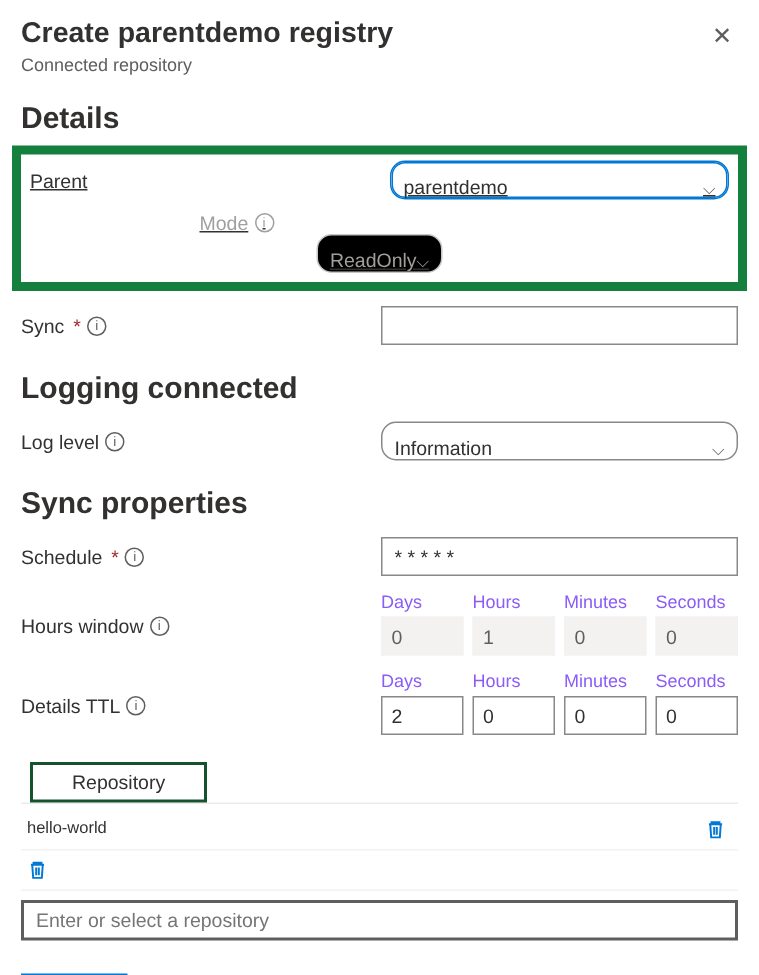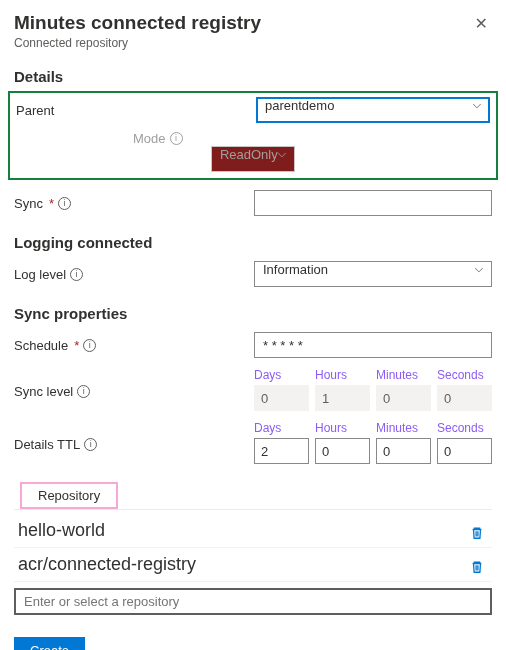--- a/index.html
+++ b/index.html
@@ -9,90 +9,90 @@
       color: #323130;
       background: #ffffff;
       width: 506px;
       padding: 12px 14px;
     }
     .header { display: flex; justify-content: space-between; align-items: flex-start; margin-bottom: 18px; }
     .title { font-size: 19px; font-weight: 600; color: #323130; }
     .subtitle { font-size: 12px; color: #605e5c; margin-top: 2px; }
     .close-x { font-size: 16px; color: #605e5c; cursor: pointer; padding: 2px 4px; }
 
-    .section-heading { font-size: 15px; font-weight: 600; margin-top: 18px; margin-bottom: 10px; }
+    .section-heading { font-size: 20px; font-weight: 600; margin-top: 18px; margin-bottom: 10px; }
 
     .row { display: flex; align-items: center; margin-bottom: 10px; min-height: 26px; }
     .row-tall { align-items: flex-start; }
     .label-col { width: 240px; display: flex; align-items: center; gap: 4px; font-size: 13px; color: #323130; }
     .label-disabled { color: #a19f9d; }
     .control-col { flex: 1; }
 
     .req { color: #a4262c; margin-left: 2px; }
 
     .info-icon {
       display: inline-flex; align-items: center; justify-content: center;
       width: 13px; height: 13px; border: 1px solid #605e5c; border-radius: 50%;
       font-size: 9px; color: #605e5c; line-height: 1;
     }
     .info-icon.disabled { border-color: #a19f9d; color: #a19f9d; }
 
     .input, .select {
       width: 100%; height: 26px; border: 1px solid #8a8886; background: #fff;
       font-size: 13px; padding: 0 8px; color: #323130;
     }
-    .select { display: flex; align-items: flex-start; justify-content: space-between; cursor: pointer; }
-    .select.disabled { background: #7f1d1d; border-color: #c8c6c4; color: #a19f9d; cursor: default; }
+    .select { display: flex; align-items: flex-end; justify-content: space-between; cursor: pointer; border-radius: 10px; }
+    .select.disabled { background: #000000; border-color: #c8c6c4; color: #a19f9d; cursor: default; }
     .select.open { border-color: #0078d4; box-shadow: inset 0 0 0 1px #0078d4; }
 
     .chev { font-size: 11px; color: #605e5c; }
     .chev.disabled { color: #a19f9d; }
 
-    .highlight-box { border: 2px solid #15803d; padding: 4px 6px 2px 6px; margin: -4px -6px 10px -6px; }
+    .highlight-box { border: 6px solid #15803d; padding: 4px 6px 2px 6px; margin: -4px -6px 10px -6px; text-decoration: underline; }
     .highlight-box .row { margin-bottom: 8px; }
     .highlight-box .row:last-child { margin-bottom: 4px; flex-direction: column; }
 
     .time-grid { display: grid; grid-template-columns: repeat(4, 1fr); gap: 6px; }
     .time-cell .time-label { font-size: 12px; color: #8b5cf6; margin-bottom: 3px; }
     .time-cell input {
       width: 100%; height: 26px; border: 1px solid #8a8886; background: #fff;
       font-size: 13px; padding: 0 6px; color: #323130;
     }
     .time-cell input.disabled { background: #f3f2f1; border-color: #f3f2f1; color: #605e5c; }
 
     .repo-section { margin-top: 18px; }
     .repo-tab-wrap { border-bottom: 1px solid #edebe9; padding-left: 6px; margin-bottom: 4px; }
     .repo-tab {
-      display: inline-block; border: 2px solid #f9a8d4; padding: 4px 16px;
+      display: inline-block; border: 2px solid #14532d; padding: 4px 26px;
       font-size: 13px; font-weight: 400; background: #fff;
     }
     .repo-row {
-      display: flex; align-items: center; justify-content: space-between;
-      padding: 6px 8px 6px 4px; border-bottom: 1px solid #f3f2f1; font-size: 18px;
+      display: flex; align-items: flex-start; justify-content: space-between;
+      padding: 6px 8px 6px 4px; border-bottom: 1px solid #f3f2f1; font-size: 11px;
     }
     .trash-icon { width: 14px; height: 14px; cursor: pointer; }
     .trash-icon svg { width: 14px; height: 14px; stroke: #0078d4; fill: none; stroke-width: 1.5; }
 
     .repo-input {
       width: 100%; height: 27px; border: 2px solid #605e5c; font-size: 13px;
       padding: 0 8px; color: #605e5c; margin-top: 6px;
     }
 
     .footer { margin-top: 22px; }
     .create-btn {
       background: #0078d4; color: #fff; border: none; padding: 6px 16px;
       font-size: 13px; cursor: pointer;
     }
   </style>
 </head>
 <body>
 
 <div class="header">
   <div>
-    <div class="title">Minutes connected registry</div>
+    <div class="title">Create parentdemo registry</div>
     <div class="subtitle">Connected repository</div>
   </div>
   <div class="close-x">✕</div>
 </div>
 
 <div class="section-heading">Details</div>
 
 <div class="highlight-box">
   <div class="row">
     <div class="label-col">
@@ -153,21 +153,21 @@
     <span class="req">*</span>
     <span class="info-icon">i</span>
   </div>
   <div class="control-col">
     <input class="input" type="text" value="* * * * *" style="">
   </div>
 </div>
 
 <div class="row row-tall">
   <div class="label-col" style="padding-top:16px;">
-    <span>Sync level</span>
+    <span>Hours window</span>
     <span class="info-icon">i</span>
   </div>
   <div class="control-col">
     <div class="time-grid">
       <div class="time-cell">
         <div class="time-label">Days</div>
         <input class="disabled" readonly="" value="0" style="">
       </div>
       <div class="time-cell">
         <div class="time-label">Hours</div>
@@ -218,21 +218,20 @@
   </div>
   <div class="repo-row">
     <span>hello-world</span>
     <span class="trash-icon">
       <svg viewBox="0 0 16 16">
           <path d="M3 4h10M5 4V2.5h6V4M4 4l.7 10h6.6L12 4M7 6v6M9 6v6"></path>
         </svg>
     </span>
   </div>
   <div class="repo-row">
-    <span>acr/connected-registry</span>
     <span class="trash-icon">
       <svg viewBox="0 0 16 16">
           <path d="M3 4h10M5 4V2.5h6V4M4 4l.7 10h6.6L12 4M7 6v6M9 6v6"></path>
         </svg>
     </span>
   </div>
   <input class="repo-input" type="text" placeholder="Enter or select a repository" style="">
 </div>
 
 <div class="footer">

